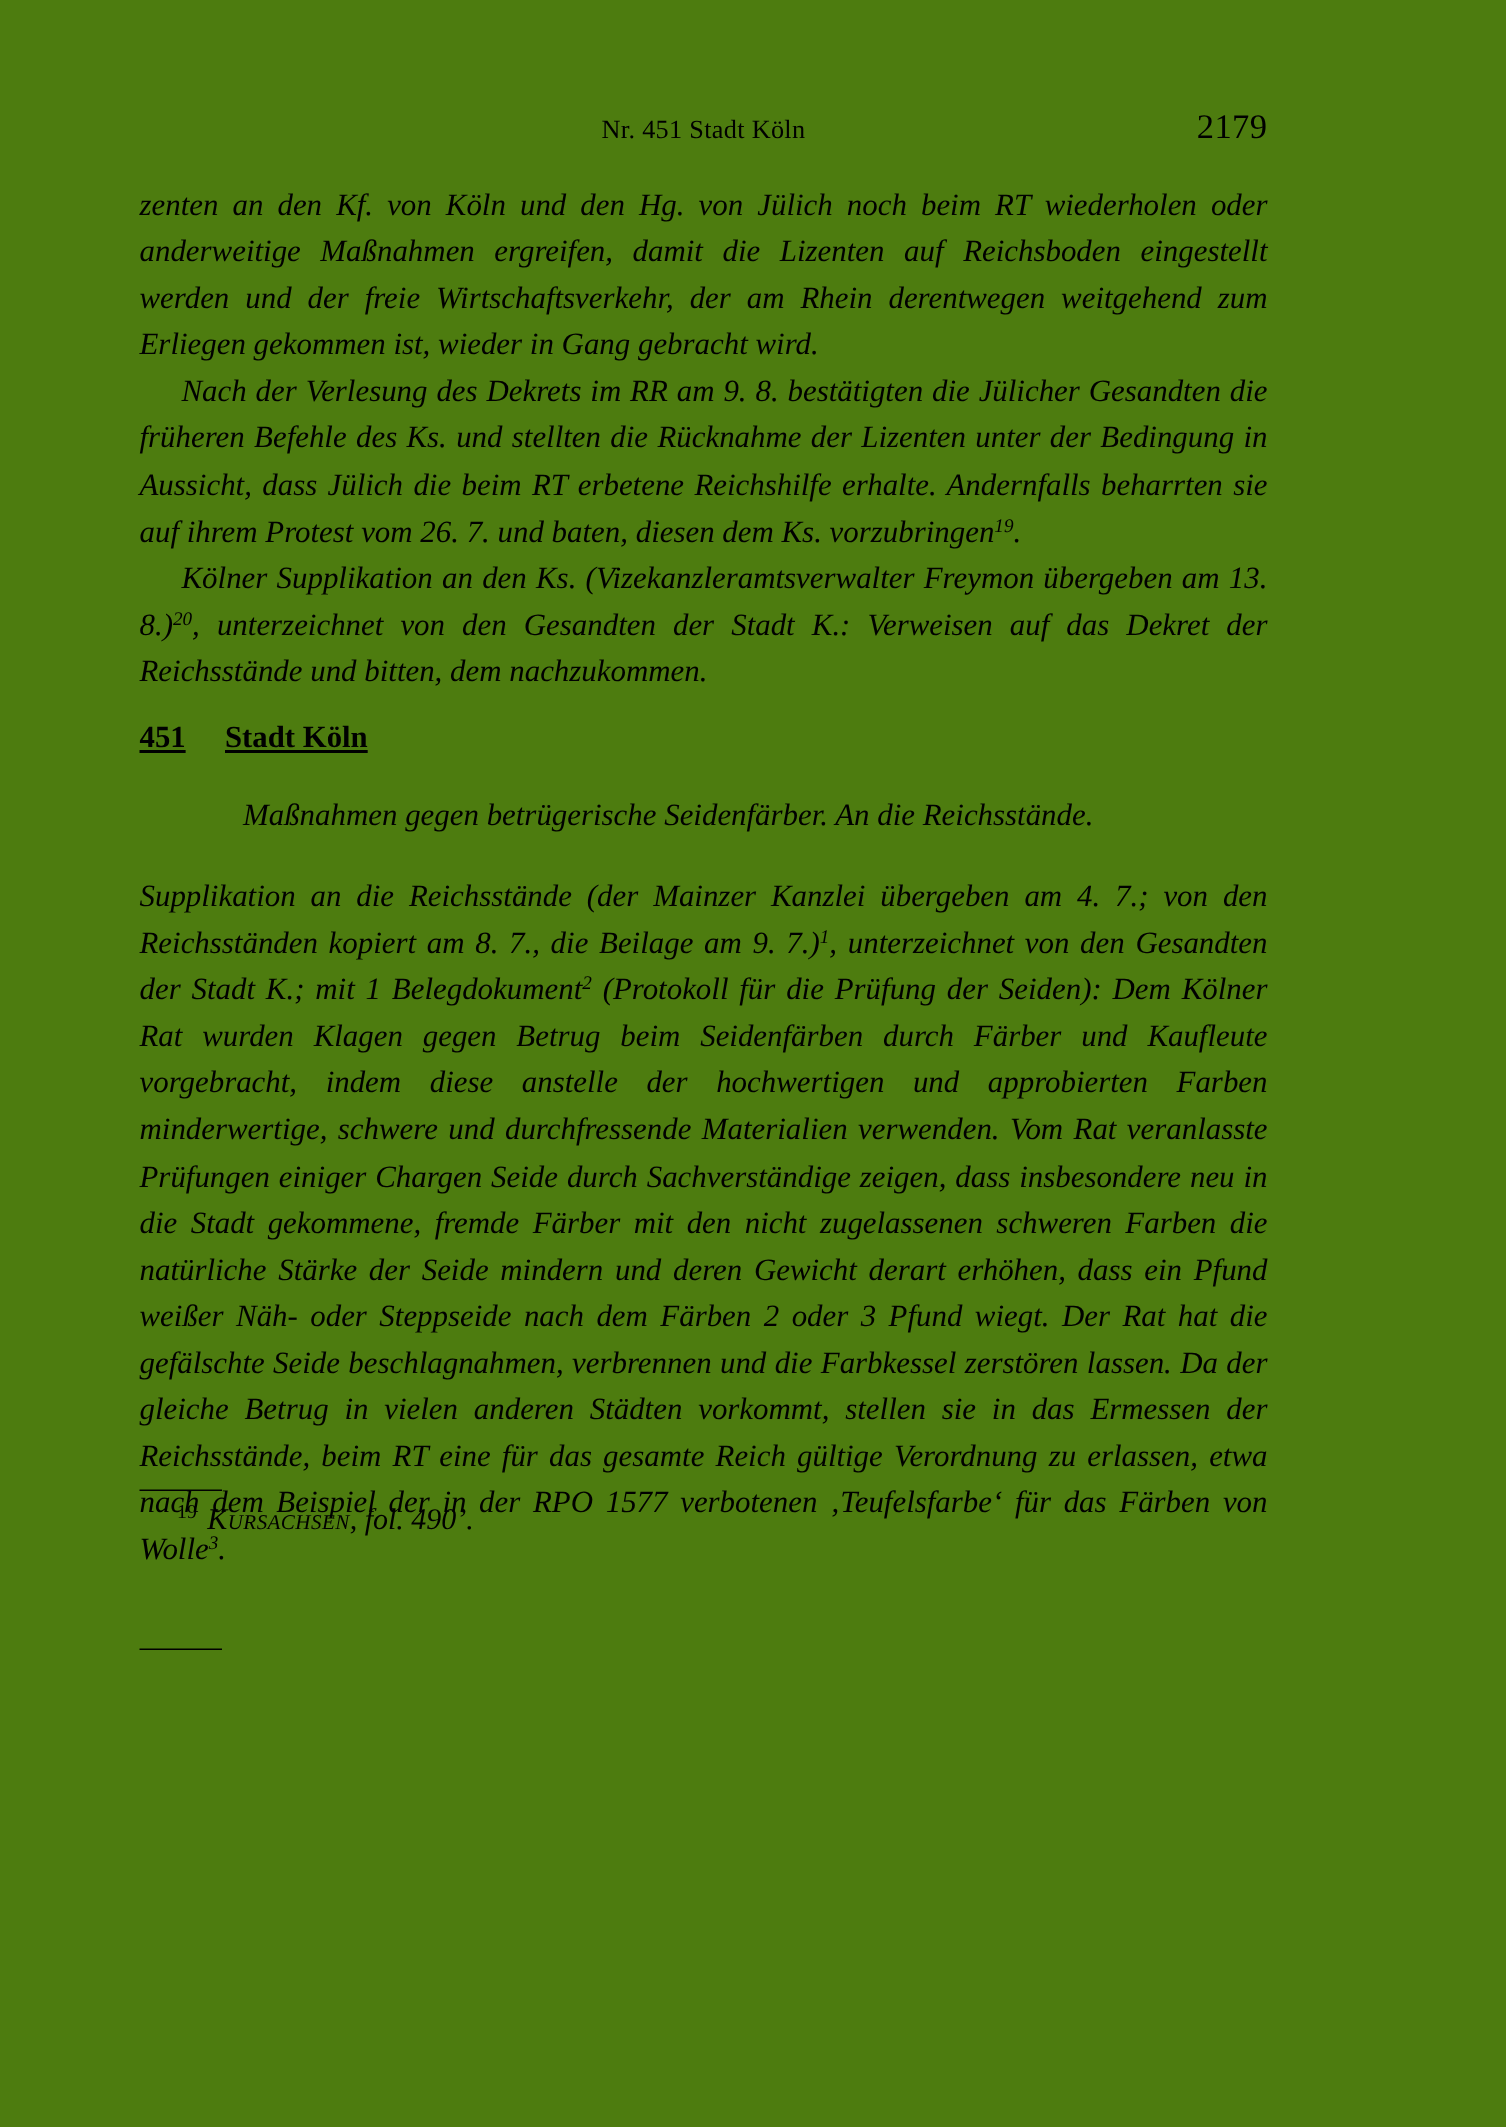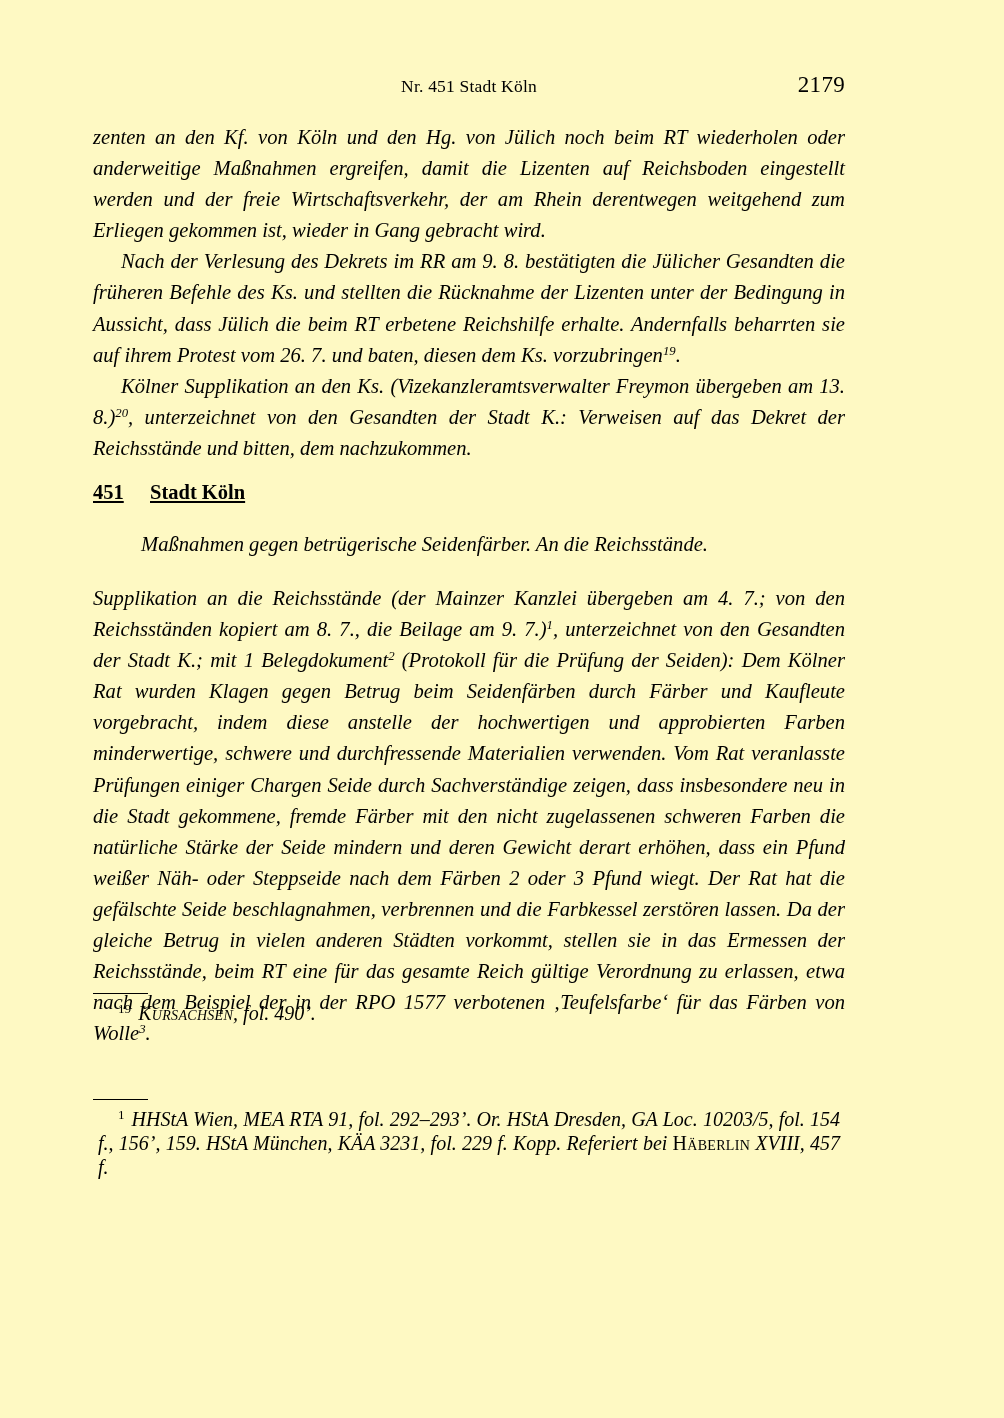--- a/index.html
+++ b/index.html
@@ -10,21 +10,21 @@
   }
   body {
     font-family: "Liberation Serif", "DejaVu Serif", serif;
     color: #000000;
   }
   .page {
     position: relative;
     width: 1004px;
     height: 1418px;
     margin: 0 auto;
-    background: #fef9c3;
+    background: #4d7c0f;
     box-sizing: border-box;
     overflow: hidden;
   }
 
   
   .runhead {
     position: absolute;
     left: 93px;
     top: 76px;
     width: 752px;
@@ -92,21 +92,21 @@
   .sec-head .sec-num {
     width: 57px;
     flex: 0 0 57px;
   }
   .sec-head .sec-title {
     flex: 1 1 auto;
   }
 
   .sec-sub {
     position: absolute;
-    left: 83px;
+    left: 104px;
     top: 529px;
     width: 752px;
     font-style: italic;
     font-size: 20.6px;
     line-height: 31px;
     text-indent: 58px;
   }
 
   .mainblock {
     position: absolute;
@@ -187,16 +187,15 @@
     <p class="body"><span>Supplikation an die Reichsstände (der Mainzer Kanzlei übergeben am 4. 7.; von den Reichsständen kopiert am 8. 7., die Beilage am 9. 7.)</span><sup>1</sup><span>, unterzeichnet von den Gesandten der Stadt K.; mit 1 Belegdokument</span><sup>2</sup><span> (Protokoll für die Prüfung der Seiden): Dem Kölner Rat wurden Klagen gegen Betrug beim Seidenfärben durch Färber und Kaufleute vorgebracht, indem diese anstelle der hochwertigen und approbierten Farben minderwertige, schwere und durchfressende Materialien verwenden. Vom Rat veranlasste Prüfungen einiger Chargen Seide durch Sachverständige zeigen, dass insbesondere neu in die Stadt gekommene, fremde Färber mit den nicht zugelassenen schweren Farben die natürliche Stärke der Seide mindern und deren Gewicht derart erhöhen, dass ein Pfund weißer Näh- oder Steppseide nach dem Färben 2 oder 3 Pfund wiegt. Der Rat hat die gefälschte Seide beschlagnahmen, verbrennen und die Farbkessel zerstören lassen. Da der gleiche Betrug in vielen anderen Städten vorkommt, stellen sie in das Ermessen der Reichsstände, beim RT eine für das gesamte Reich gültige Verordnung zu erlassen, etwa nach dem Beispiel der in der RPO 1577 verbotenen ‚Teufelsfarbe‘ für das Färben von Wolle</span><sup>3</sup><span>.</span></p>
   </div>
 
   <div class="fngroup" id="fngroup-a">
     <hr class="fnrule">
     <p class="fn"><span class="fn-mark">19</span><span class="sc">Kursachsen</span><span>, fol. 490’.</span></p>
   </div>
 
   <div class="fngroup" id="fngroup-b">
     <hr class="fnrule">
-    <p class="fn"><span class="fn-mark">1</span><span>HHStA Wien, MEA RTA 91, fol. 292–293’. Or. HStA Dresden, GA Loc. 10203/5, fol. 154 f., 156’, 159. HStA München, KÄA 3231, fol. 229 f. Kopp. Referiert bei </span><span class="sc-up">Häberlin</span><span> XVIII, 457 f.</span></p>
   </div>
 
 </div>
 
 </body></html>

